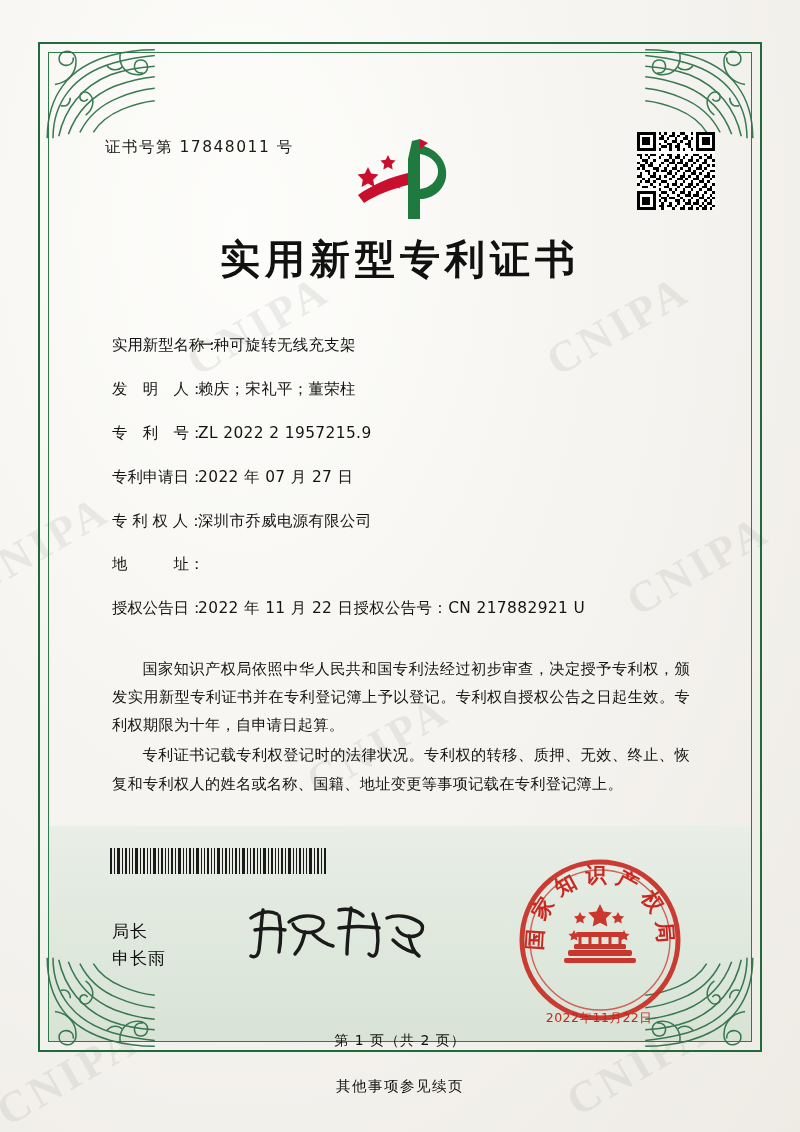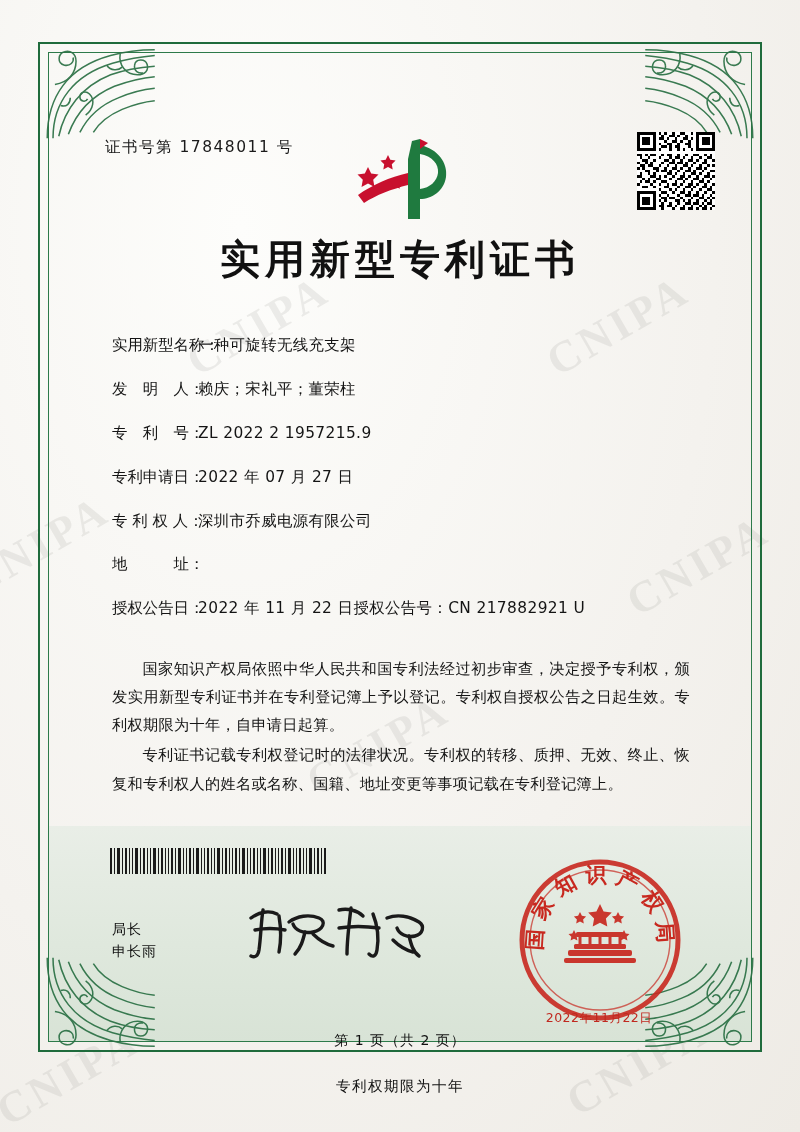--- a/index.html
+++ b/index.html
@@ -151,21 +151,21 @@
     background: linear-gradient(180deg, #e9eee7 0%, #dfe8dd 55%, #d8e3d6 100%);
   }
   #barcode {
     position: absolute;
     left: 110px; top: 848px;
     width: 218px; height: 26px;
   }
   #director-label {
     position: absolute;
     left: 112px; top: 918px;
-    font-size: 14px;
+    font-size: 17px;
     color: #111;
     line-height: 1.6;
     letter-spacing: 1px;
   }
   #signature {
     position: absolute;
     left: 243px; top: 896px;
     width: 190px; height: 70px;
   }
   #seal {
@@ -690,15 +690,15 @@
         <path id="sealArcTop" d="M 82 82 m -58 0 a 58 58 0 1 1 116 0"></path>
       </defs>
       <text font-size="21" font-weight="bold" fill="#c8281f" font-family="DejaVu Sans, sans-serif" letter-spacing="8">
         <textPath href="#sealArcTop" startOffset="50%" text-anchor="middle">国家知识产权局</textPath>
       </text>
     </svg>
   </div>
   <div id="seal-date">2022年11月22日</div>
 
   <div id="page-number">第 1 页（共 2 页）</div>
-  <div id="footer-note">专利权期限为十年</div>
+  <div id="footer-note">其他事项参见续页</div>
 
 </div>
 
 </body></html>

